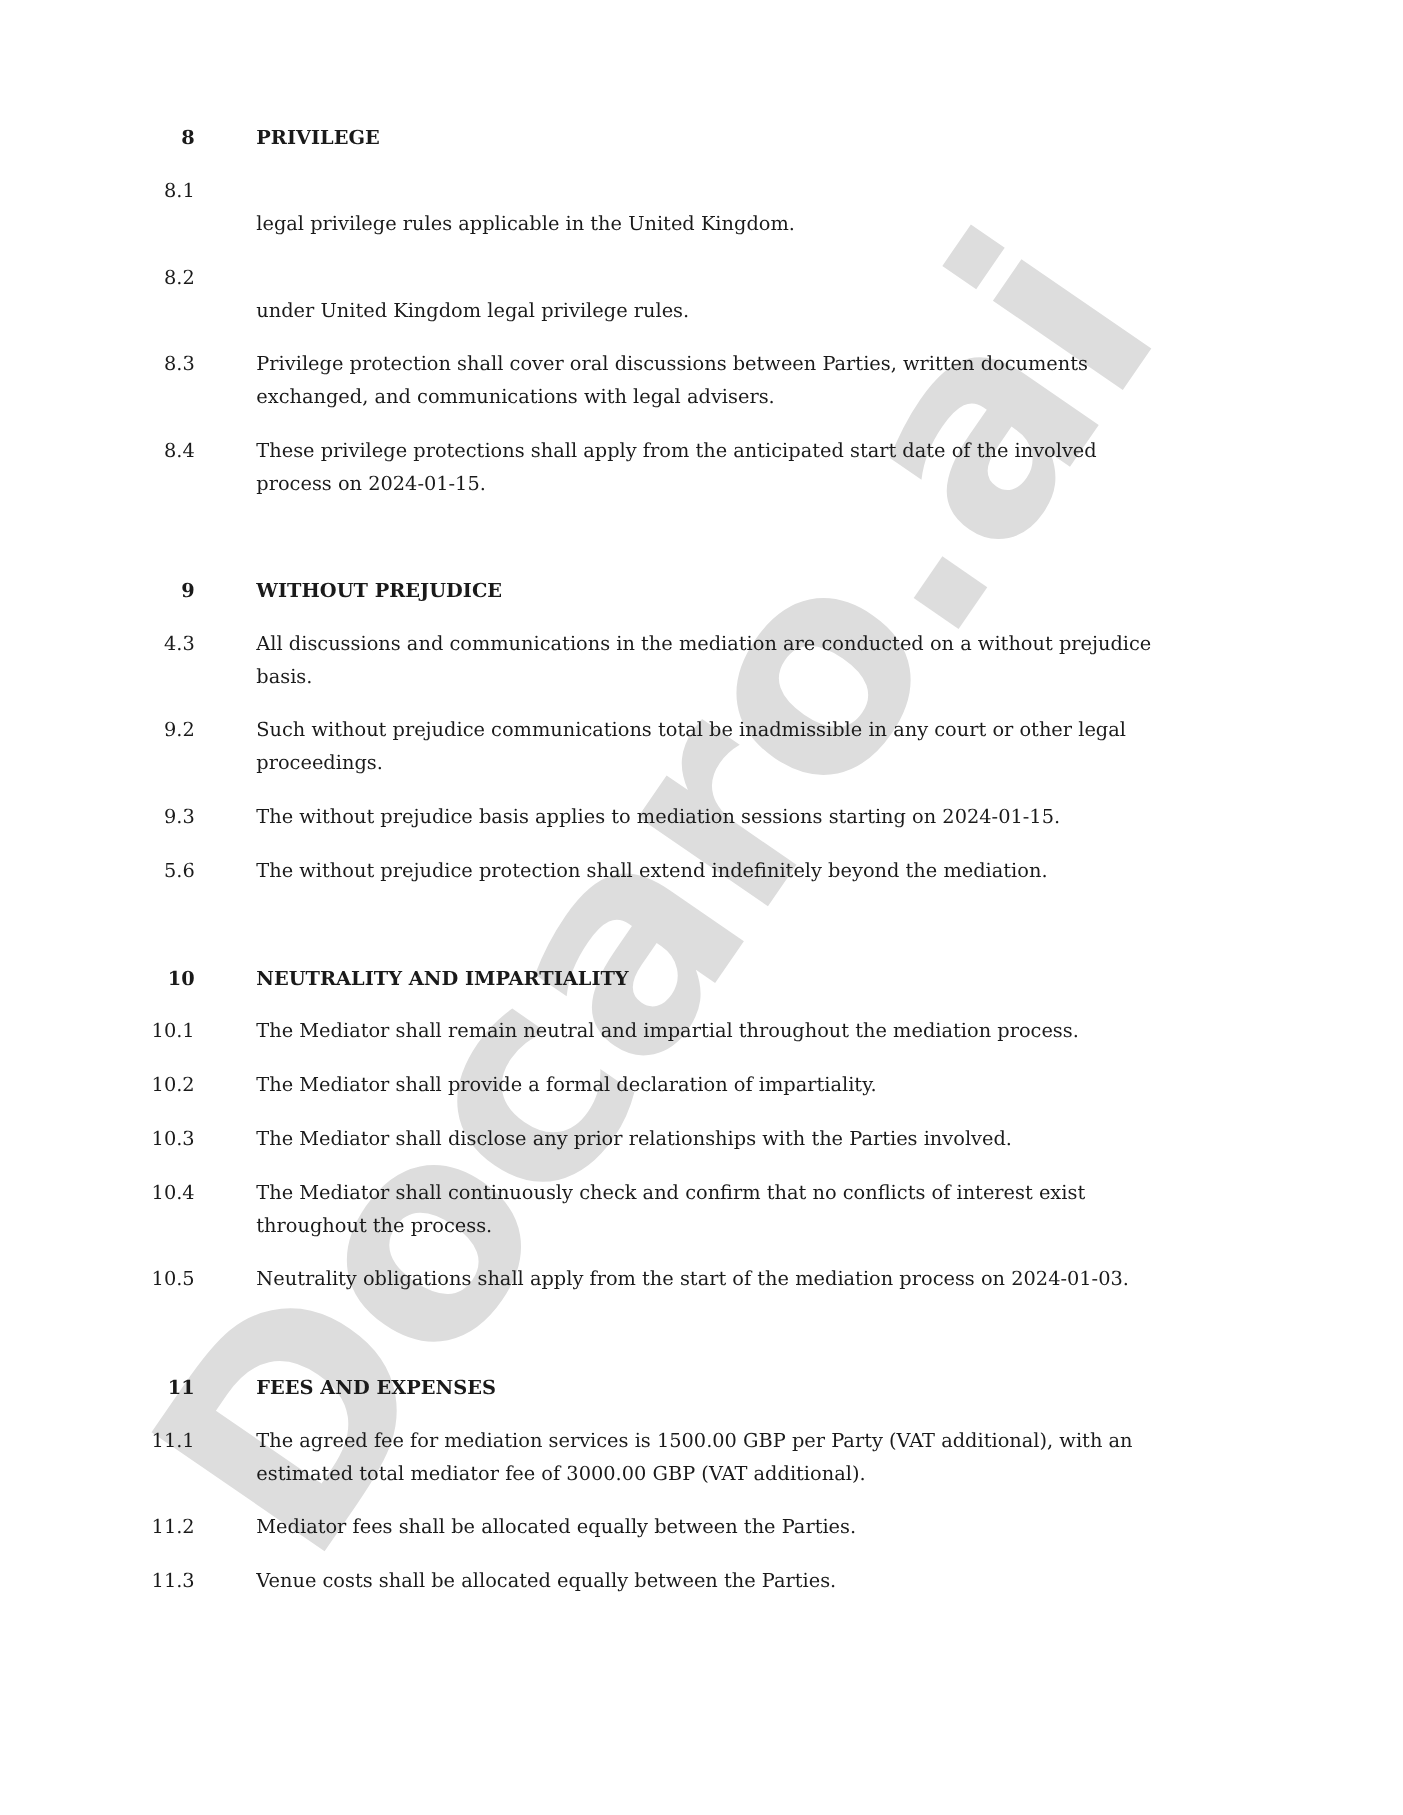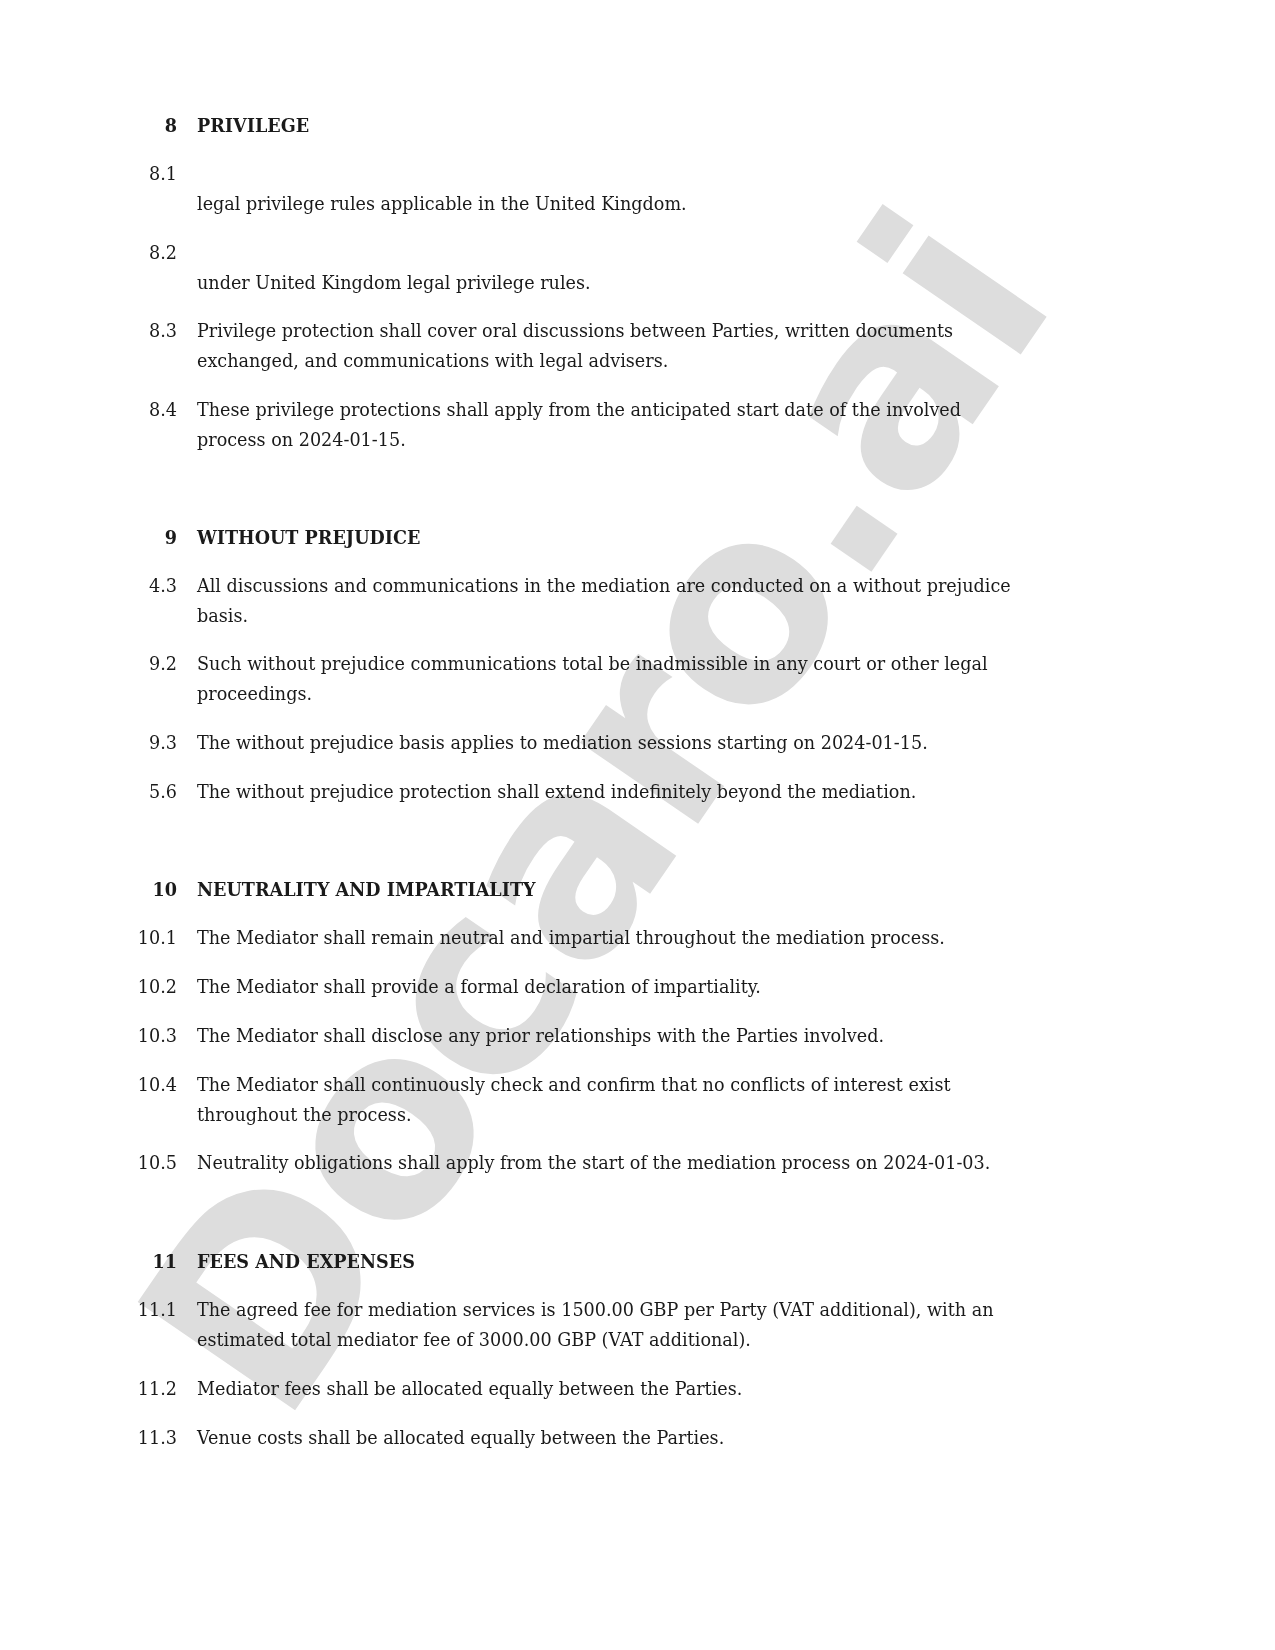--- a/index.html
+++ b/index.html
@@ -32,21 +32,21 @@
     width: 1000px;
     display: flex;
     line-height: 29.5px;
   }
   .num {
     width: 57px;
     text-align: right;
     flex: 0 0 57px;
     padding-right: 20px;
   }
-  .txt { flex: 1 1 auto; width: 900px; }
+  .txt { flex: 1 1 auto; width: 900px; margin-left: 36px; }
   .heading { font-weight: bold; }
 </style>
 </head>
 <body>
 
 <div class="page">
   <div class="watermark">Docaro.ai</div>
 
   <div class="content">
 

